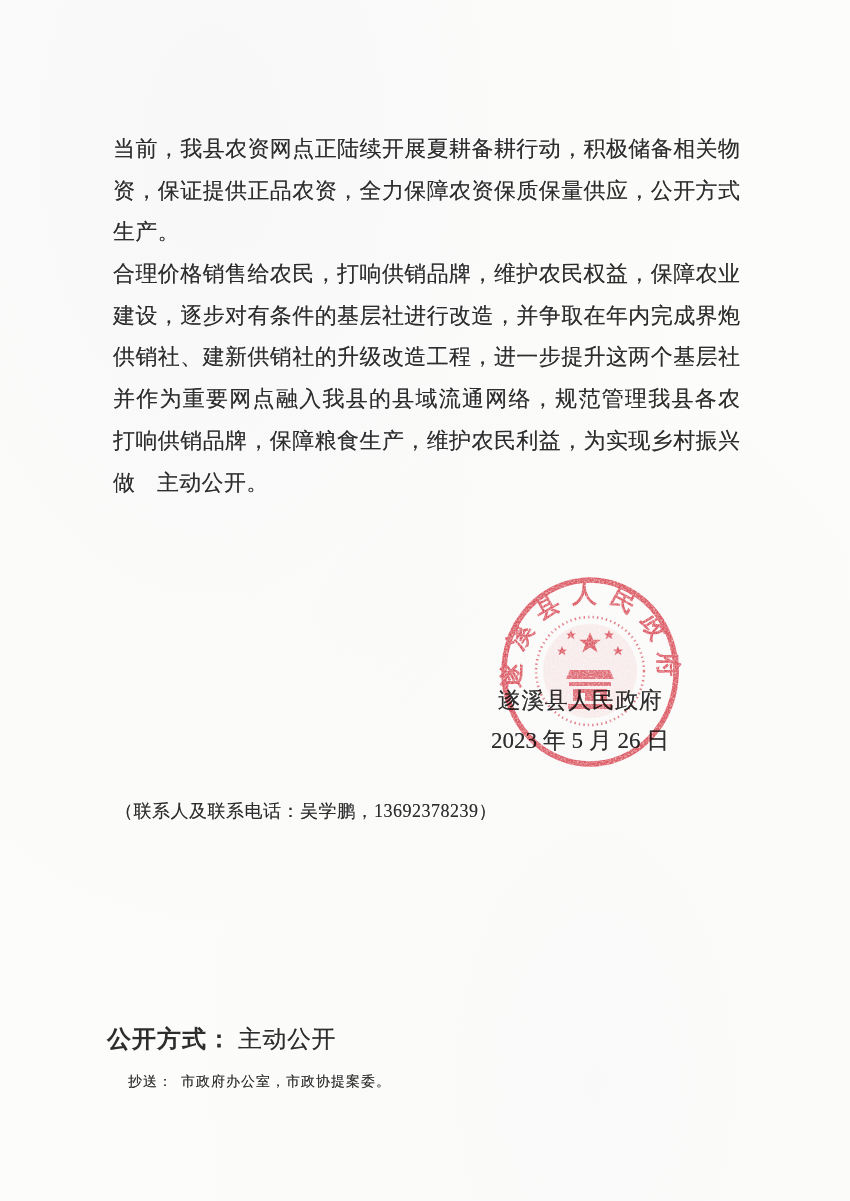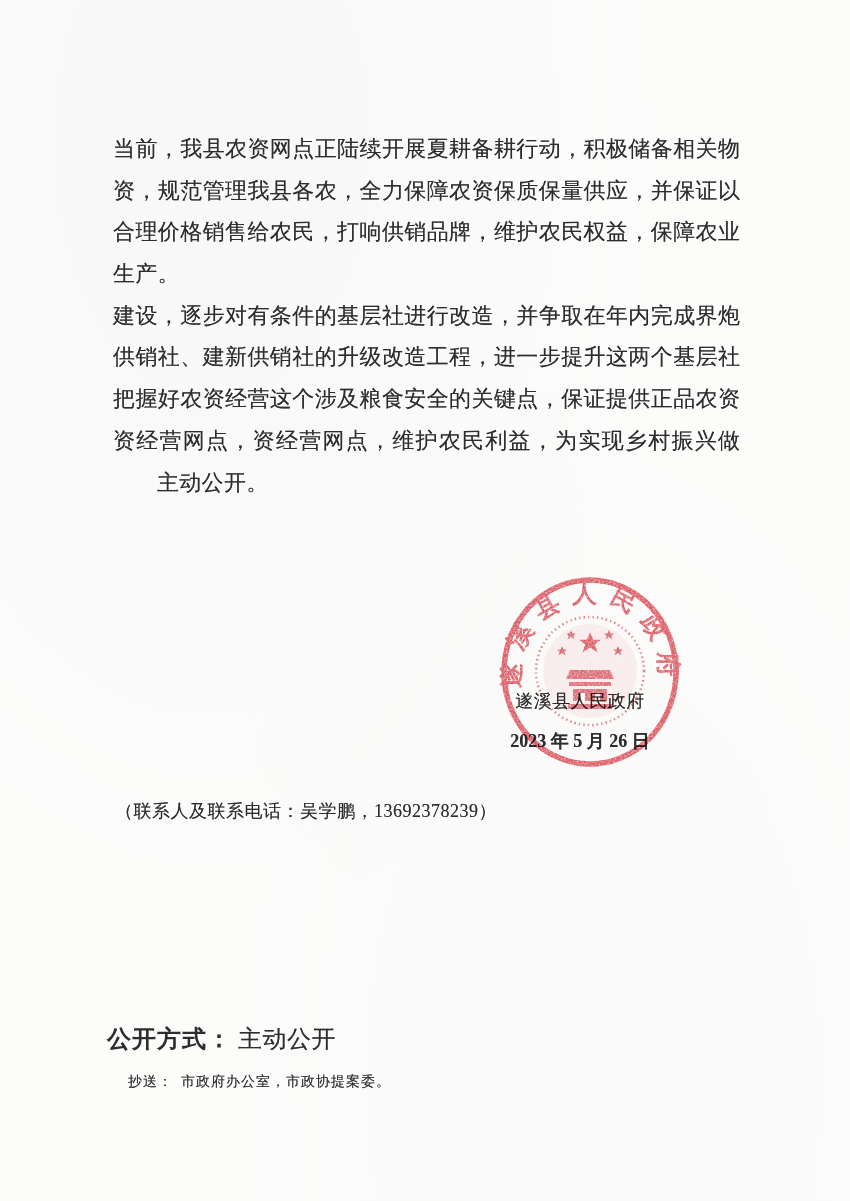--- a/index.html
+++ b/index.html
@@ -29,25 +29,25 @@
   .bline.j{
     white-space:normal;
     text-align:justify;
     text-align-last:justify;
     letter-spacing:normal;
   }
   .bline.ind{text-indent:44px;}
   
   .sig-block{
     position:absolute;left:430px;top:681px;width:300px;
-    text-align:center;font-size:18px;
+    text-align:center;font-size:23px;
     text-shadow:0 0 0.6px rgba(45,45,45,0.55);
   }
   .sig-org{height:40px;line-height:40px;letter-spacing:0.5px;}
-  .sig-date{height:40px;line-height:40px;font-weight:bold;}
+  .sig-date{height:40px;line-height:40px;}
   
   .contact-line{
     position:absolute;left:115px;top:799px;
     font-size:18px;letter-spacing:0.5px;
     text-shadow:0 0 0.6px rgba(45,45,45,0.55);
   }
   
   .footer-publish{
     position:absolute;left:107px;top:1023px;
     font-size:24px;letter-spacing:0.5px;
@@ -72,27 +72,27 @@
     pointer-events:none;
   }
 </style>
 </head>
 <body>
 
 <div class="page" style="color: rgb(45, 45, 45);">
 
   <div class="body-text">
       <div class="bline j">当前，我县农资网点正陆续开展夏耕备耕行动，积极储备相关物</div>
-      <div class="bline j">资，规范管理我县各农，全力保障农资保质保量供应，并保证以</div>
+      <div class="bline j">资，保证提供正品农资，全力保障农资保质保量供应，公开方式</div>
+      <div class="bline">生产。</div>
       <div class="bline j">合理价格销售给农民，打响供销品牌，维护农民权益，保障农业</div>
-      <div class="bline">生产。</div>
       <div class="bline j">建设，逐步对有条件的基层社进行改造，并争取在年内完成界炮</div>
       <div class="bline j">供销社、建新供销社的升级改造工程，进一步提升这两个基层社</div>
-      <div class="bline j">把握好农资经营这个涉及粮食安全的关键点，保证提供正品农资</div>
-      <div class="bline j">资经营网点，资经营网点，维护农民利益，为实现乡村振兴做</div>
+      <div class="bline j">并作为重要网点融入我县的县域流通网络，规范管理我县各农</div>
+      <div class="bline j">打响供销品牌，保障粮食生产，维护农民利益，为实现乡村振兴做</div>
       <div class="bline ind">主动公开。</div>
     </div>
 
   <div class="sig-block">
     <div class="sig-org">遂溪县人民政府</div>
     <div class="sig-date">2023 年 5 月 26 日</div>
   </div>
 
   <svg class="seal" viewBox="0 0 200 210" xmlns="http://www.w3.org/2000/svg">
     <defs>

